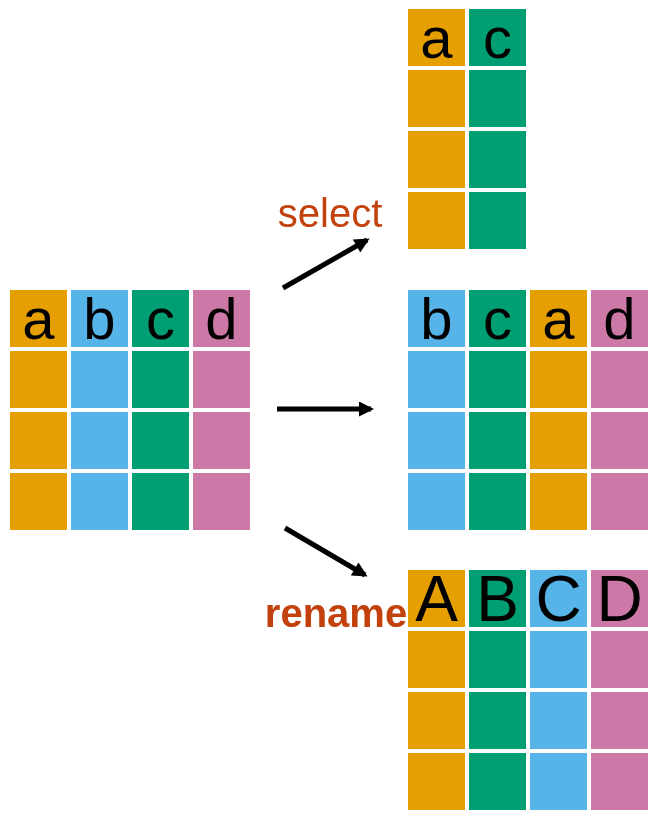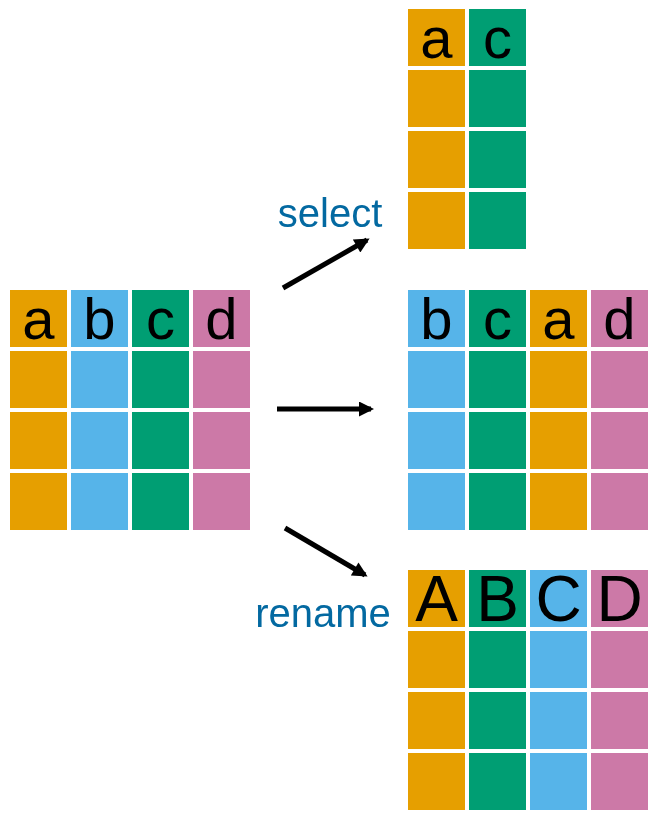--- a/index.html
+++ b/index.html
@@ -29,21 +29,21 @@
     justify-content: center;
     font-size: 58px;
     line-height: 1;
     color: #000000;
   }
   .hdr.upper { font-size: 64px; }
   .op-label {
     position: absolute;
     font-size: 40px;
     line-height: 1;
-    color: #0369a1;
+    color: #c2410c;
     white-space: nowrap;
     transform: translateX(-50%);
   }
   .arrows {
     position: absolute;
     left: 0; top: 0;
     pointer-events: none;
   }
   .arrows line { stroke: #000000; stroke-width: 5; }
   .arrows .head { fill: #000000; }
@@ -125,21 +125,21 @@
     <div class="cell" style="background-color: rgb(86, 180, 233);"></div>
     <div class="cell" style="background-color: rgb(86, 180, 233);"></div>
 
     <div class="cell hdr upper" style="background-color: rgb(204, 121, 167);">D</div>
     <div class="cell" style="background-color: rgb(204, 121, 167);"></div>
     <div class="cell" style="background-color: rgb(204, 121, 167);"></div>
     <div class="cell" style="background-color: rgb(204, 121, 167);"></div>
   </div>
 
   <div class="op-label" style="left:330px; top:193px;">select</div>
-  <div class="op-label" style="left:323px; top:593px;">rename</div>
+  <div class="op-label" style="left:336px; top:593px;font-weight:bold;">rename</div>
 
   <svg class="arrows" width="660" height="820" viewBox="0 0 660 820">
     <defs>
       <marker id="ah" viewBox="0 0 10 10" refX="8" refY="5" markerWidth="4" markerHeight="3" orient="auto">
         <path class="head" d="M 0 0 L 10 5 L 0 10 z"></path>
       </marker>
     </defs>
     <line x1="283" y1="288" x2="367" y2="240" marker-end="url(#ah)"></line>
     <line x1="277" y1="409" x2="371" y2="409" marker-end="url(#ah)"></line>
     <line x1="285" y1="528" x2="365" y2="575" marker-end="url(#ah)"></line>

